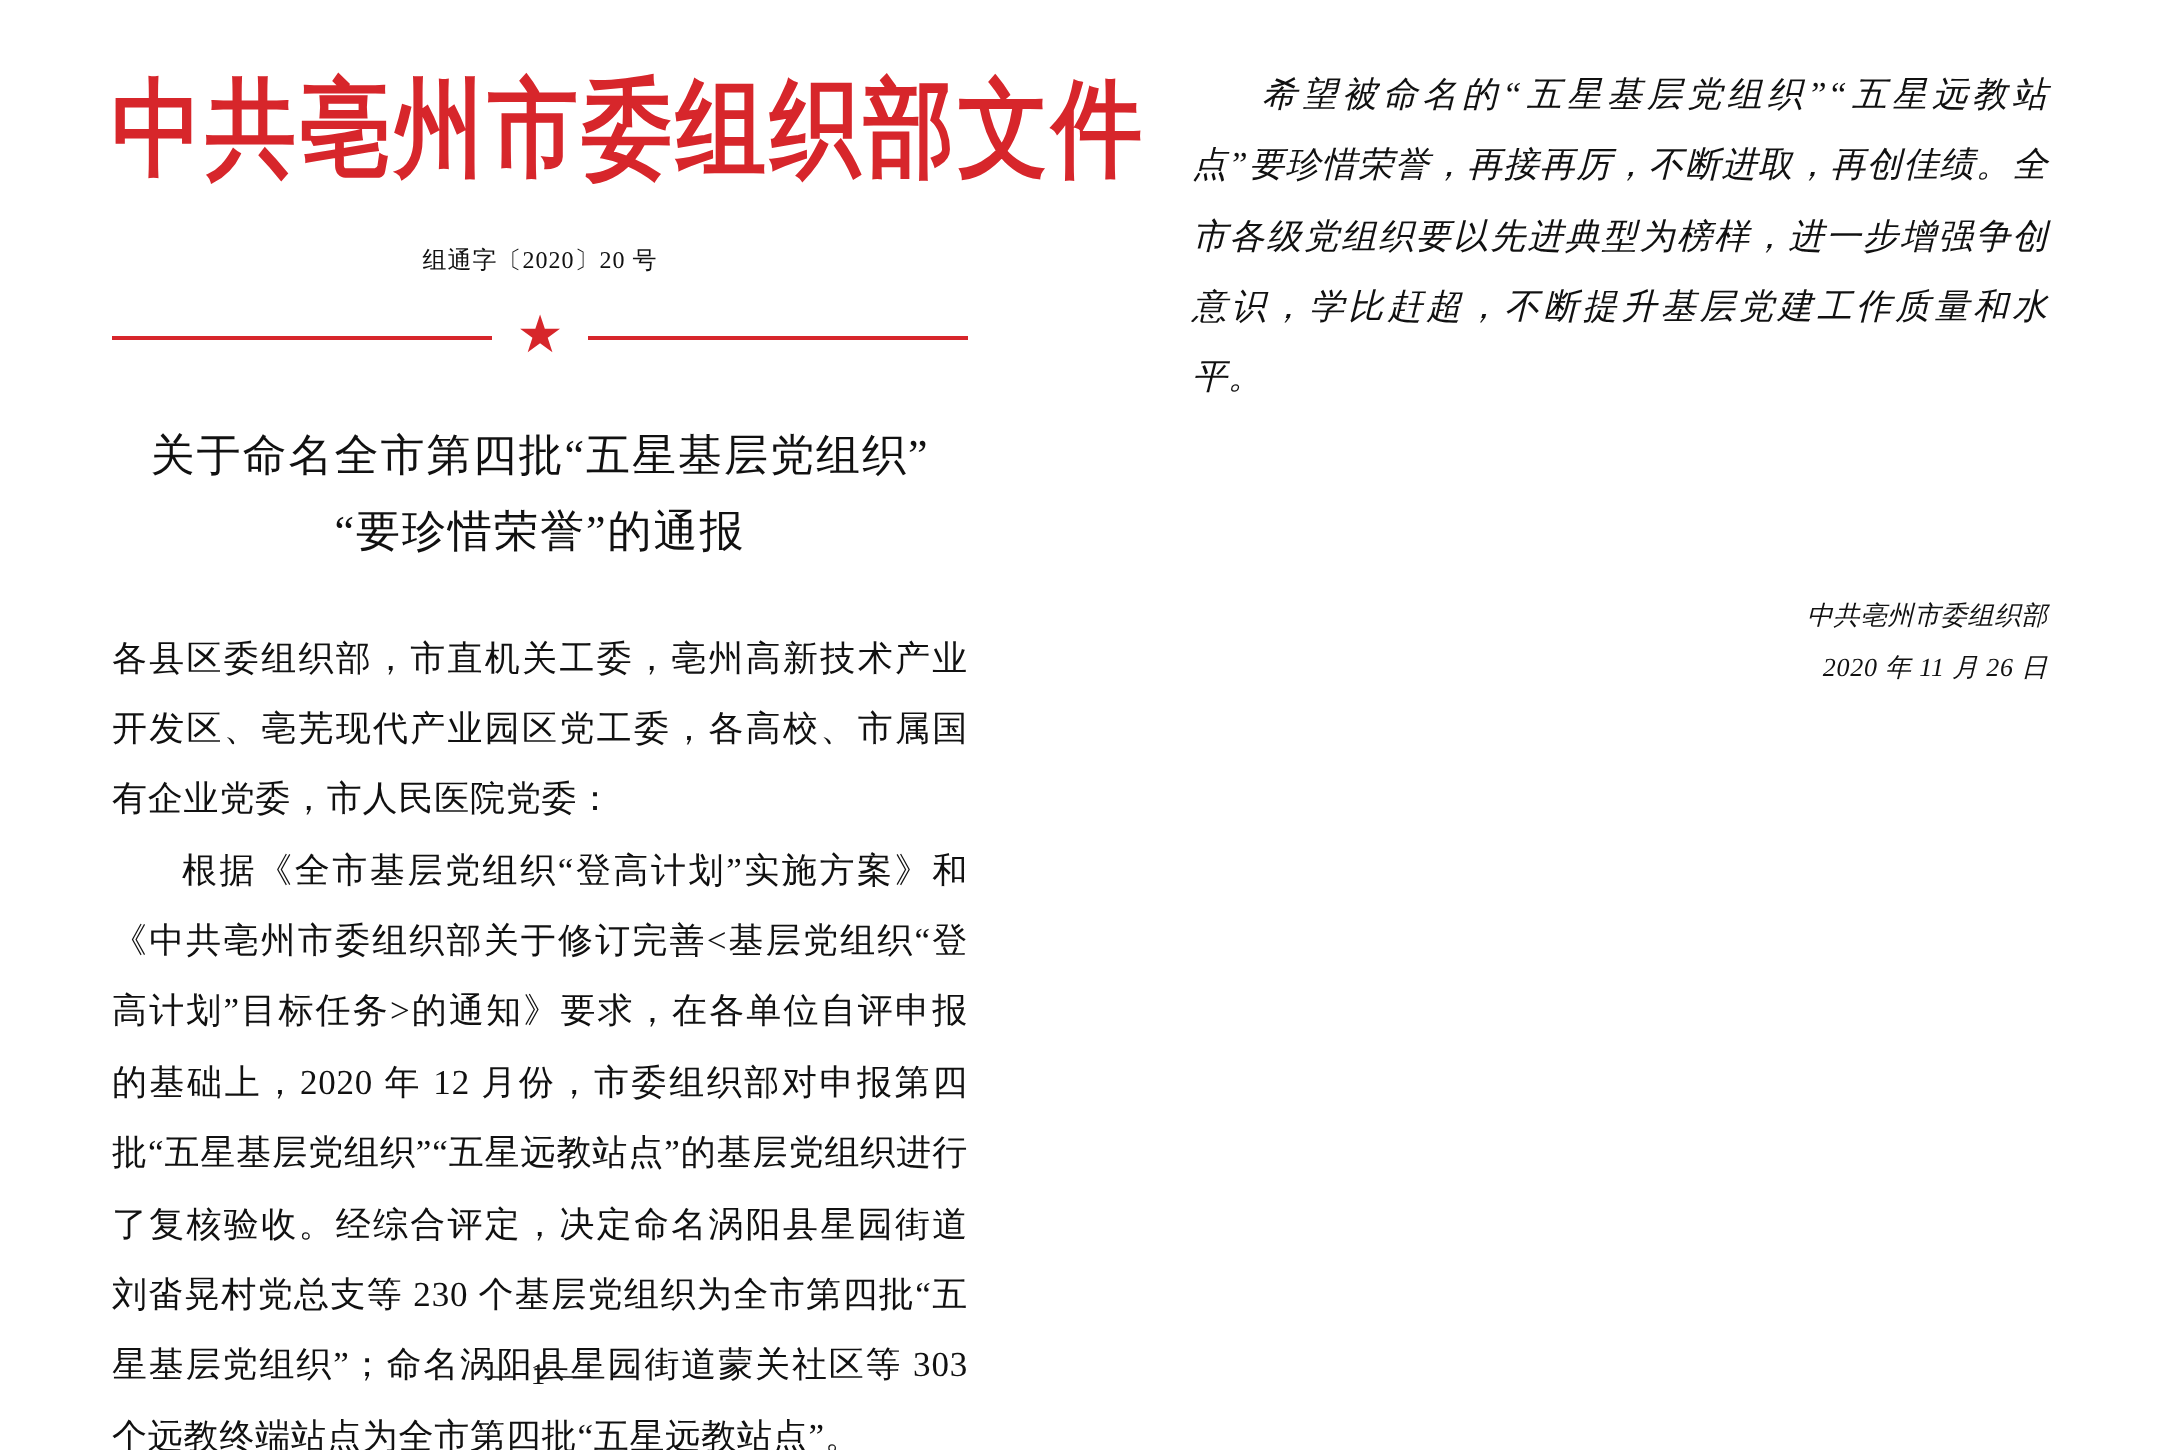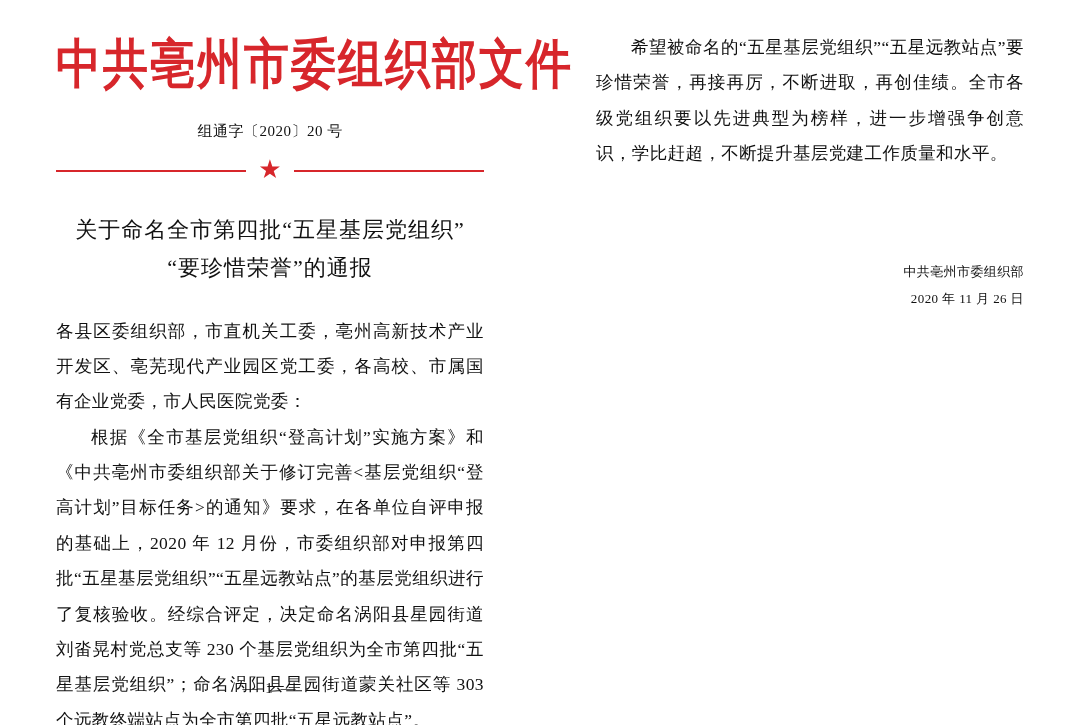--- a/index.html
+++ b/index.html
@@ -26,20 +26,21 @@
     box-sizing: border-box;
     position: relative;
   }
   .col-left {
     width: 540px;
     padding: 22px 56px 0 56px;
   }
   .col-right {
     width: 540px;
     padding: 30px 56px 12px 56px;
+    font-style: italic;
   }
 
   
   .masthead {
     text-align: center;
     margin-top: 12px;
   }
   .masthead-title {
     color: #d7262b;
     font-family: "DejaVu Serif", "Liberation Serif", serif;
@@ -47,21 +48,21 @@
     font-size: 45px;
     letter-spacing: 2px;
     line-height: 1.15;
     white-space: nowrap;
     transform: scaleY(1.18);
     transform-origin: center top;
   }
   .doc-number {
     text-align: center;
     margin-top: 36px;
-    font-size: 15px;
+    font-size: 12px;
     color: #111;
     letter-spacing: 0.5px;
   }
   .star-rule {
     position: relative;
     margin: 16px 0 0 0;
     height: 26px;
   }
   .star-rule .line {
     position: absolute;

